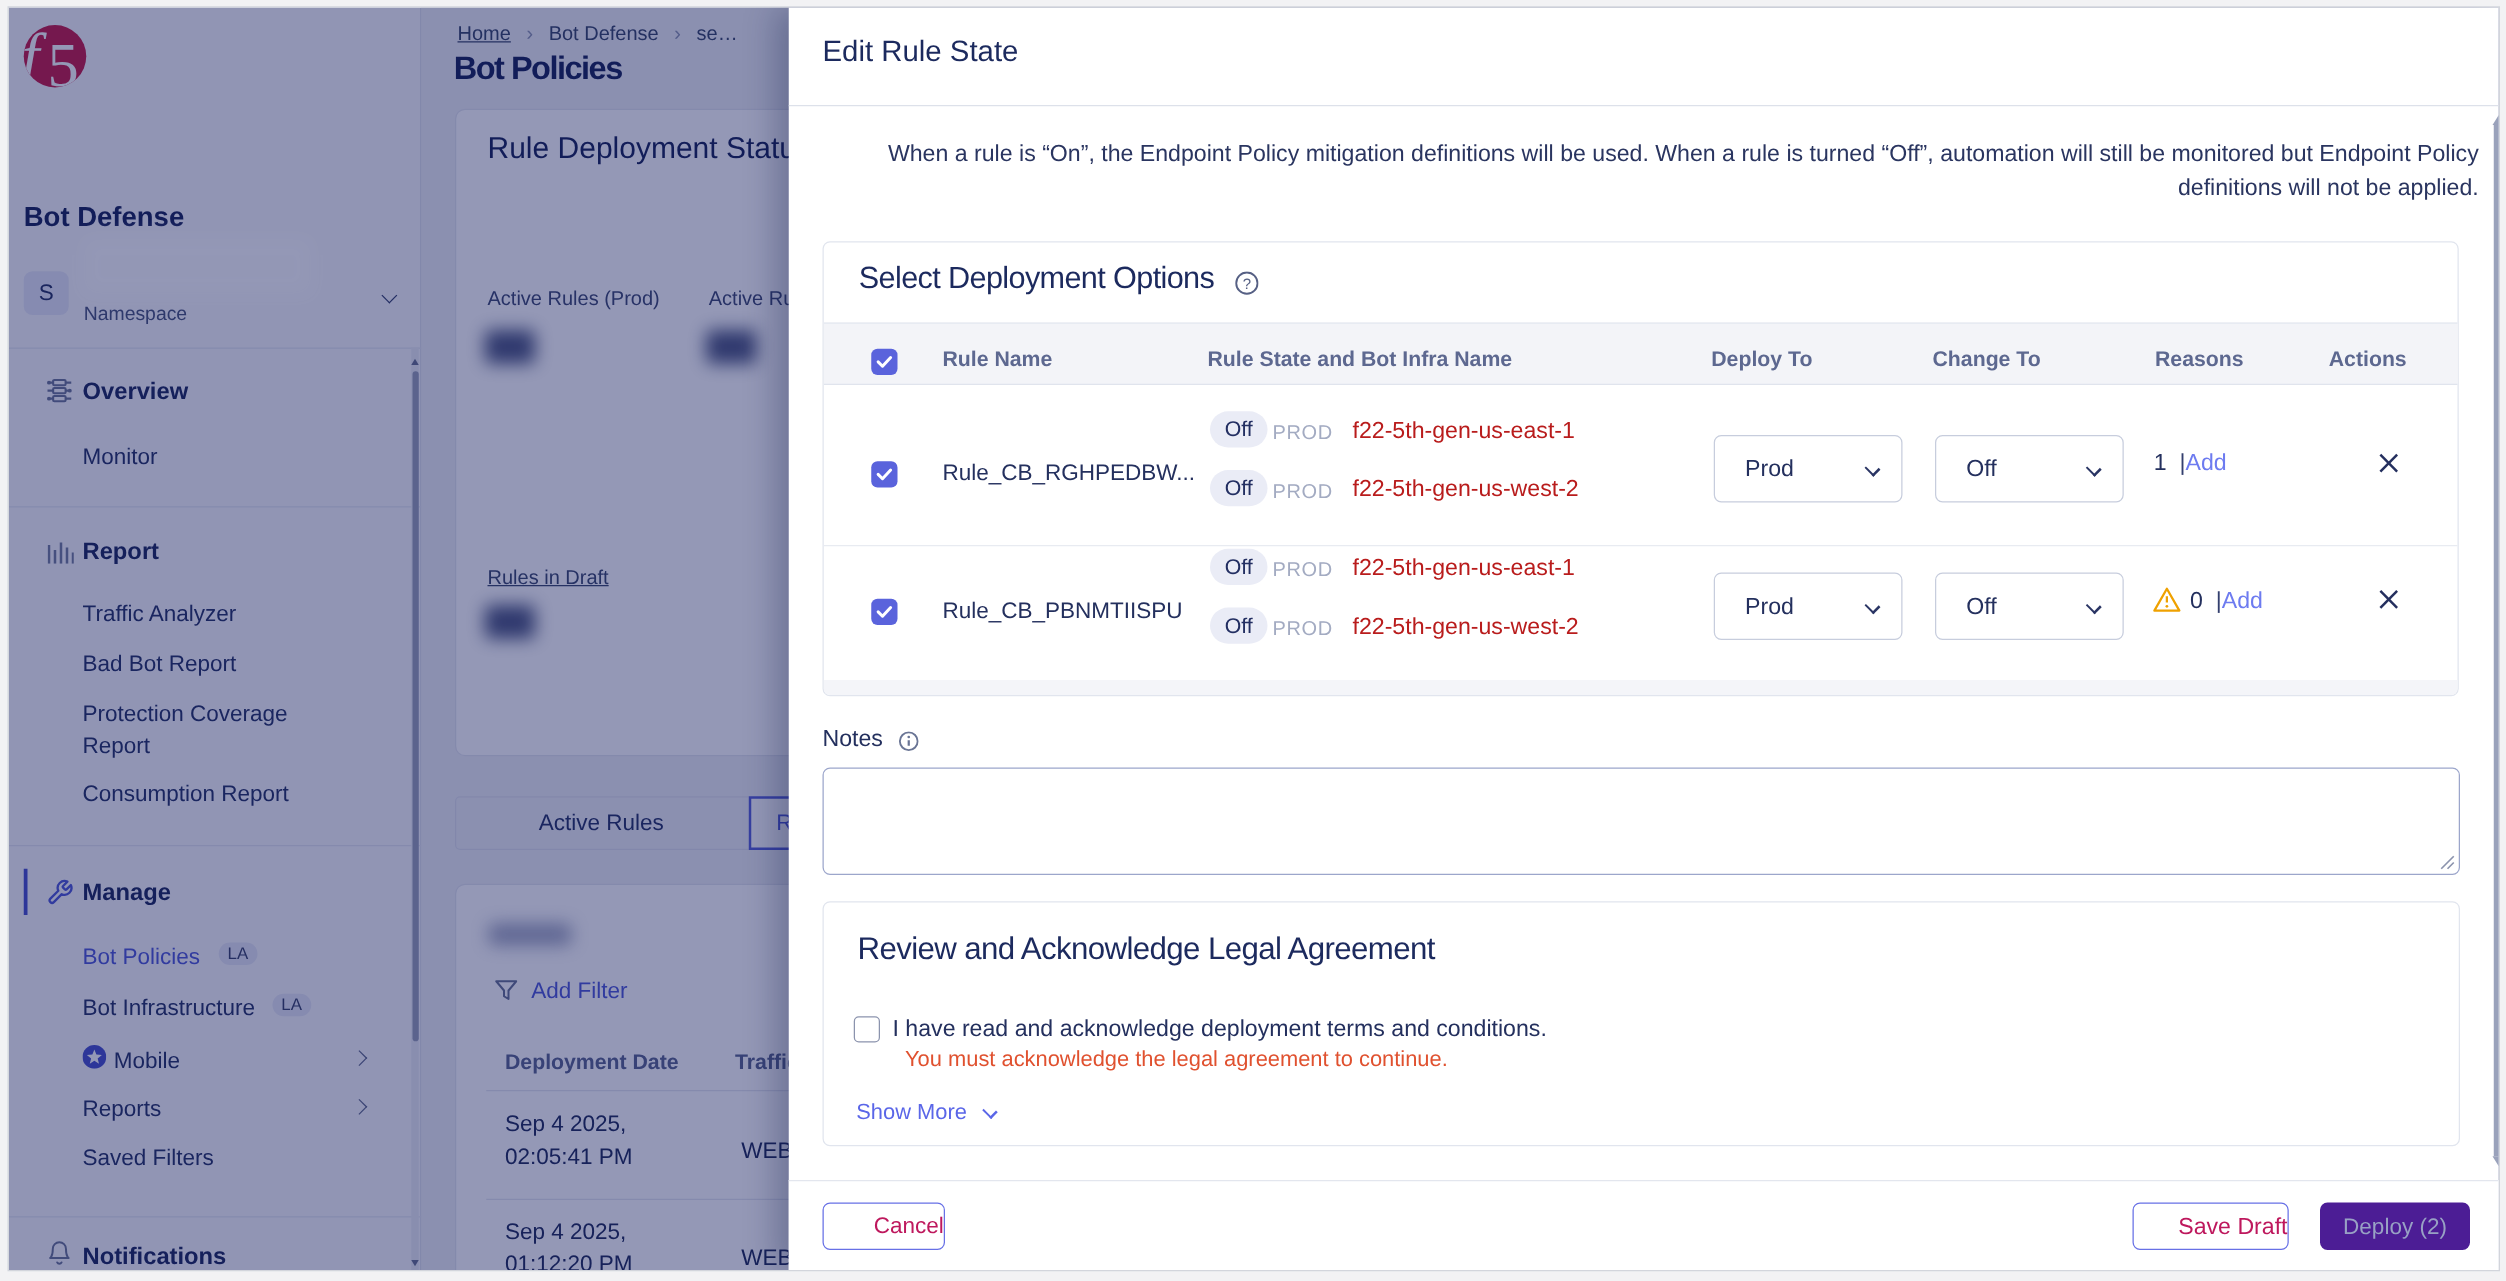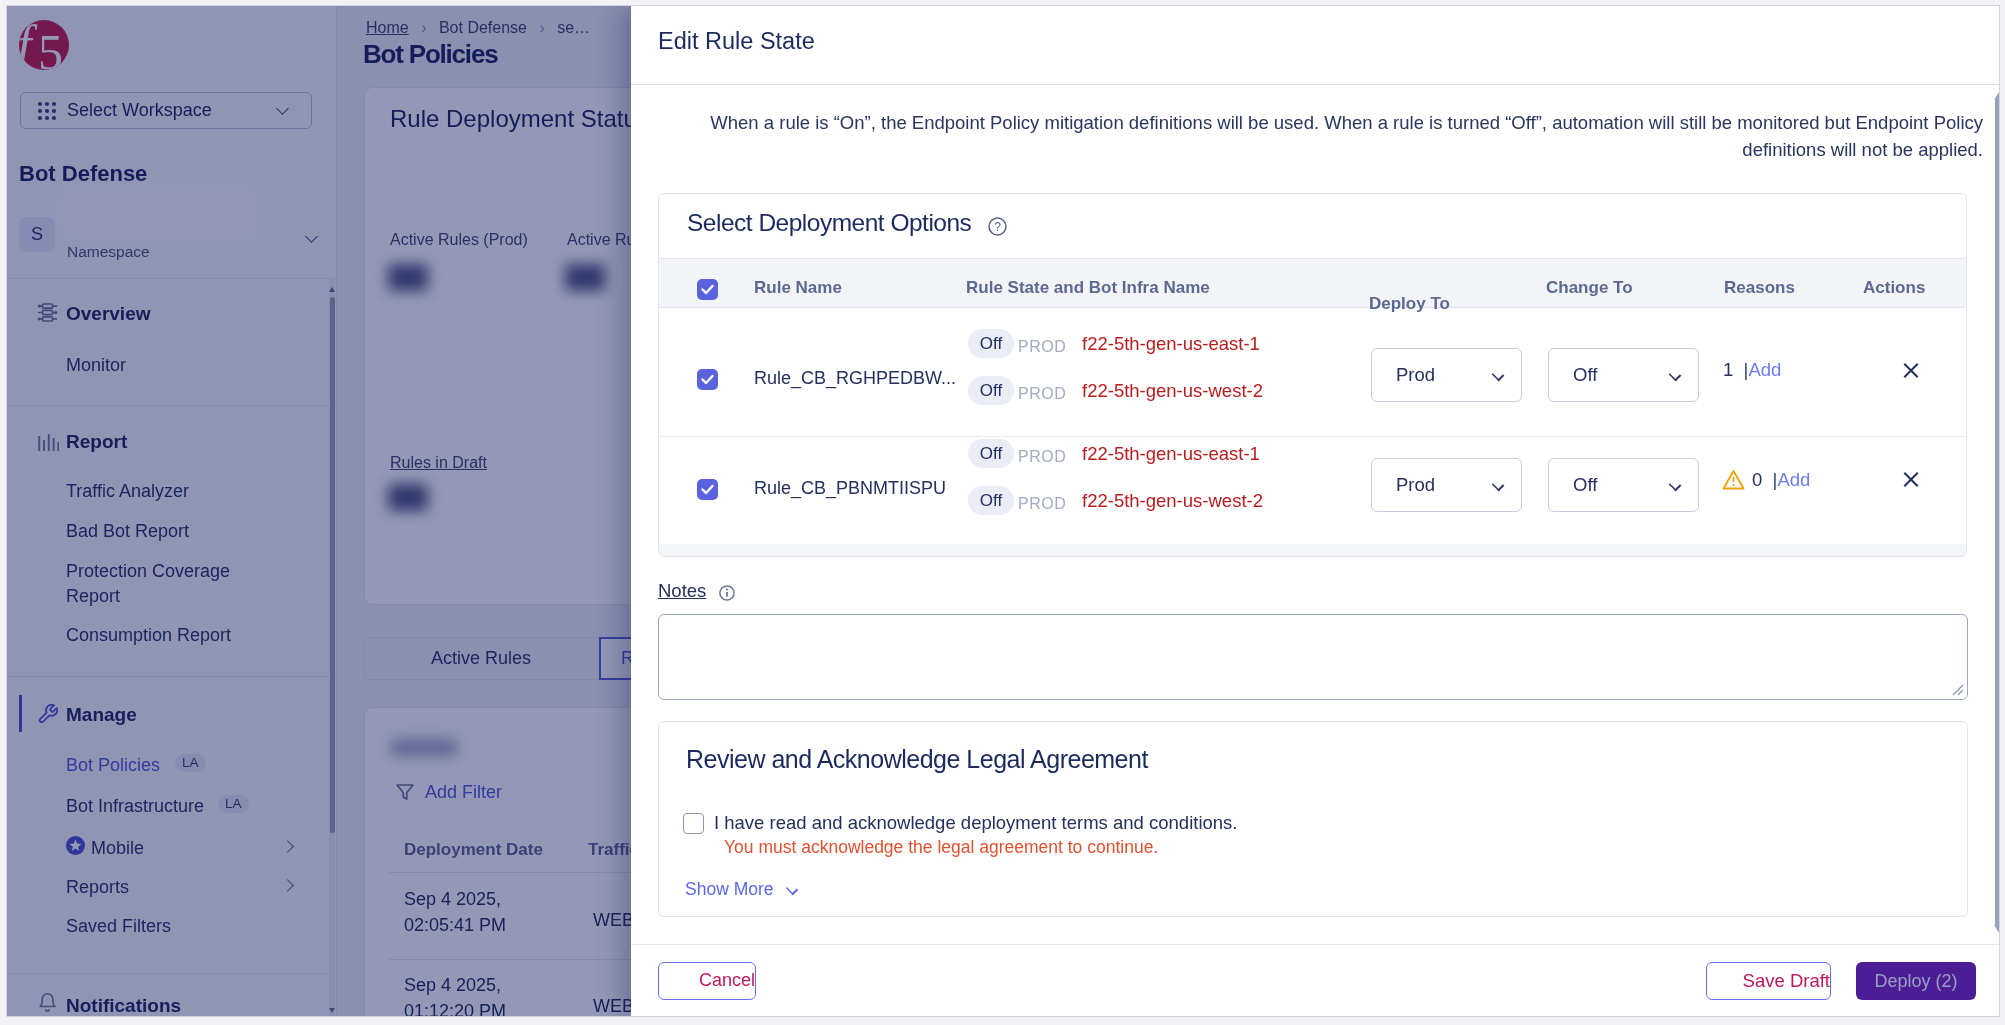--- a/index.html
+++ b/index.html
@@ -55,37 +55,20 @@
           </clipPath>
         </defs>
       <circle cx="26" cy="26" r="25" fill="#c81e48"></circle>
       <g clip-path="url(#ballc)">
         <path d="M24 52 C36 52 46 46 52 36 L52 52 Z" fill="#ffffff"></path>
         <text x="-1" y="43" font-family="Liberation Serif, serif" font-size="52" font-style="italic" fill="#ffffff">f</text>
         <text x="20" y="50" font-family="Liberation Serif, serif" font-size="50" fill="#ffffff">5</text>
       </g>
     </svg>
 
-    <div class="abs" style="left:13px; top:86px; width:292px; height:37px; border:1px solid #b9c0d4; border-radius:6px;">
-      <svg class="abs" style="left:16px; top:8px;" width="20" height="20" viewBox="0 0 20 20">
-        <g fill="#3d4a77">
-          <circle cx="3" cy="3" r="2.1"></circle>
-            <circle cx="10" cy="3" r="2.1"></circle>
-            <circle cx="17" cy="3" r="2.1"></circle>
-          <circle cx="3" cy="10" r="2.1"></circle>
-            <circle cx="10" cy="10" r="2.1"></circle>
-            <circle cx="17" cy="10" r="2.1"></circle>
-          <circle cx="3" cy="17" r="2.1"></circle>
-            <circle cx="10" cy="17" r="2.1"></circle>
-            <circle cx="17" cy="17" r="2.1"></circle>
-        </g>
-      </svg>
-      <div class="abs" style="left:46px; top:7px; font-size:18px; color:#1f2a5e;">Select Workspace</div>
-      <div class="abs chev-d" style="right:24px; top:11px; width:9px; height:9px; border-width:1.8px;"></div>
-    </div>
     <div class="abs" style="left:12px; top:155px; font-size:22px; font-weight:bold; color:#1c285c;">Bot Defense</div>
 
     <div class="abs blur" style="left:60px; top:185px; width:182px; height:44px; background:#ffffff; opacity:0.95; filter:blur(7px);"></div>
     <div class="abs" style="left:12px; top:211px; width:36px; height:35px; background:#e7e9f6; border-radius:7px; text-align:center; line-height:35px; font-size:18px; color:#2a3564;">S</div>
     <div class="abs" style="left:60px; top:237px; font-size:15.5px; color:#4d587e;">Namespace</div>
     <div class="abs chev-d" style="left:300px; top:226px; width:9px; height:9px; border-width:1.8px;"></div>
     <div class="sdiv" style="top:272px;"></div>
 
     <svg class="abs" style="left:30px; top:296px;" width="21" height="21" viewBox="0 0 21 21">
       <g stroke="#6e7898" stroke-width="1.7" fill="none">
@@ -210,21 +193,21 @@
       </svg>
 
       <div class="abs" style="left:0; top:64px; width:1309px; height:50px; background:#f3f4f8; border-top:1px solid #e4e7ef; border-bottom:1px solid #e0e4ed;"></div>
       <div class="cbx" style="left:38px; top:85px;">
         <svg width="21" height="21" viewBox="0 0 21 21">
             <path fill="none" stroke="#fff" stroke-width="2.4" stroke-linecap="round" stroke-linejoin="round" d="M5.5 10.5l3.5 3.5 6.5-7"></path>
           </svg>
       </div>
       <div class="colh" style="left:95px; top:84px;">Rule Name</div>
       <div class="colh" style="left:307px; top:84px;">Rule State and Bot Infra Name</div>
-      <div class="colh" style="left:710px; top:100px;">Deploy To</div>
+      <div class="colh" style="left:710px; top:84px;">Deploy To</div>
       <div class="colh" style="left:887px; top:84px;">Change To</div>
       <div class="colh" style="left:1065px; top:84px;">Reasons</div>
       <div class="colh" style="left:1204px; top:84px;">Actions</div>
 
       <div class="cbx" style="left:38px; top:175px;">
         <svg width="21" height="21" viewBox="0 0 21 21">
             <path fill="none" stroke="#fff" stroke-width="2.4" stroke-linecap="round" stroke-linejoin="round" d="M5.5 10.5l3.5 3.5 6.5-7"></path>
           </svg>
       </div>
       <div class="abs" style="left:95px; top:174px; font-size:18px; color:#24305e;">Rule_CB_RGHPEDBW...</div>
@@ -257,21 +240,21 @@
       <svg class="abs" style="left:1063px; top:275px;" width="23" height="21" viewBox="0 0 23 21">
         <path fill="none" stroke="#efa100" stroke-width="1.8" stroke-linejoin="round" d="M11.5 2L21.5 19.5H1.5z"></path>
         <path stroke="#efa100" stroke-width="1.8" d="M11.5 8v5"></path>
           <circle cx="11.5" cy="16" r="1.1" fill="#efa100"></circle>
       </svg>
       <div class="abs" style="left:1093px; top:275px; font-size:18.5px; color:#24305e;">0&nbsp;&nbsp;<span style="color:#333f6e;">|</span><span style="color:#6d7bf0;">Add</span></div>
       <div class="xicon" style="left:1243px; top:277px;"></div>
       <div class="abs" style="left:0; top:350px; width:1309px; height:14px; background:#f4f5f9;"></div>
     </div>
 
-    <div class="abs" style="left:27px; top:574px; font-size:18.5px; color:#24305e;text-decoration:underline;">Notes</div>
+    <div class="abs" style="left:27px; top:574px; font-size:18.5px; color:#24305e;">Notes</div>
     <svg class="abs" style="left:88px; top:579px;" width="16" height="16" viewBox="0 0 18 18">
       <circle cx="9" cy="9" r="8" fill="none" stroke="#6a7595" stroke-width="1.7"></circle>
       <path stroke="#6a7595" stroke-width="2" d="M9 8v5"></path>
         <circle cx="9" cy="5.2" r="1.2" fill="#6a7595"></circle>
     </svg>
     <div class="abs" style="left:27px; top:608px; width:1310px; height:86px; border:1px solid #9ca6cb; border-radius:6px; background:#fff;">
       <svg class="abs" style="right:3px; bottom:3px;" width="12" height="12" viewBox="0 0 12 12">
         <path stroke="#8b93ad" stroke-width="1.3" d="M11 1L1 11M11 6L6 11"></path>
       </svg>
     </div>

